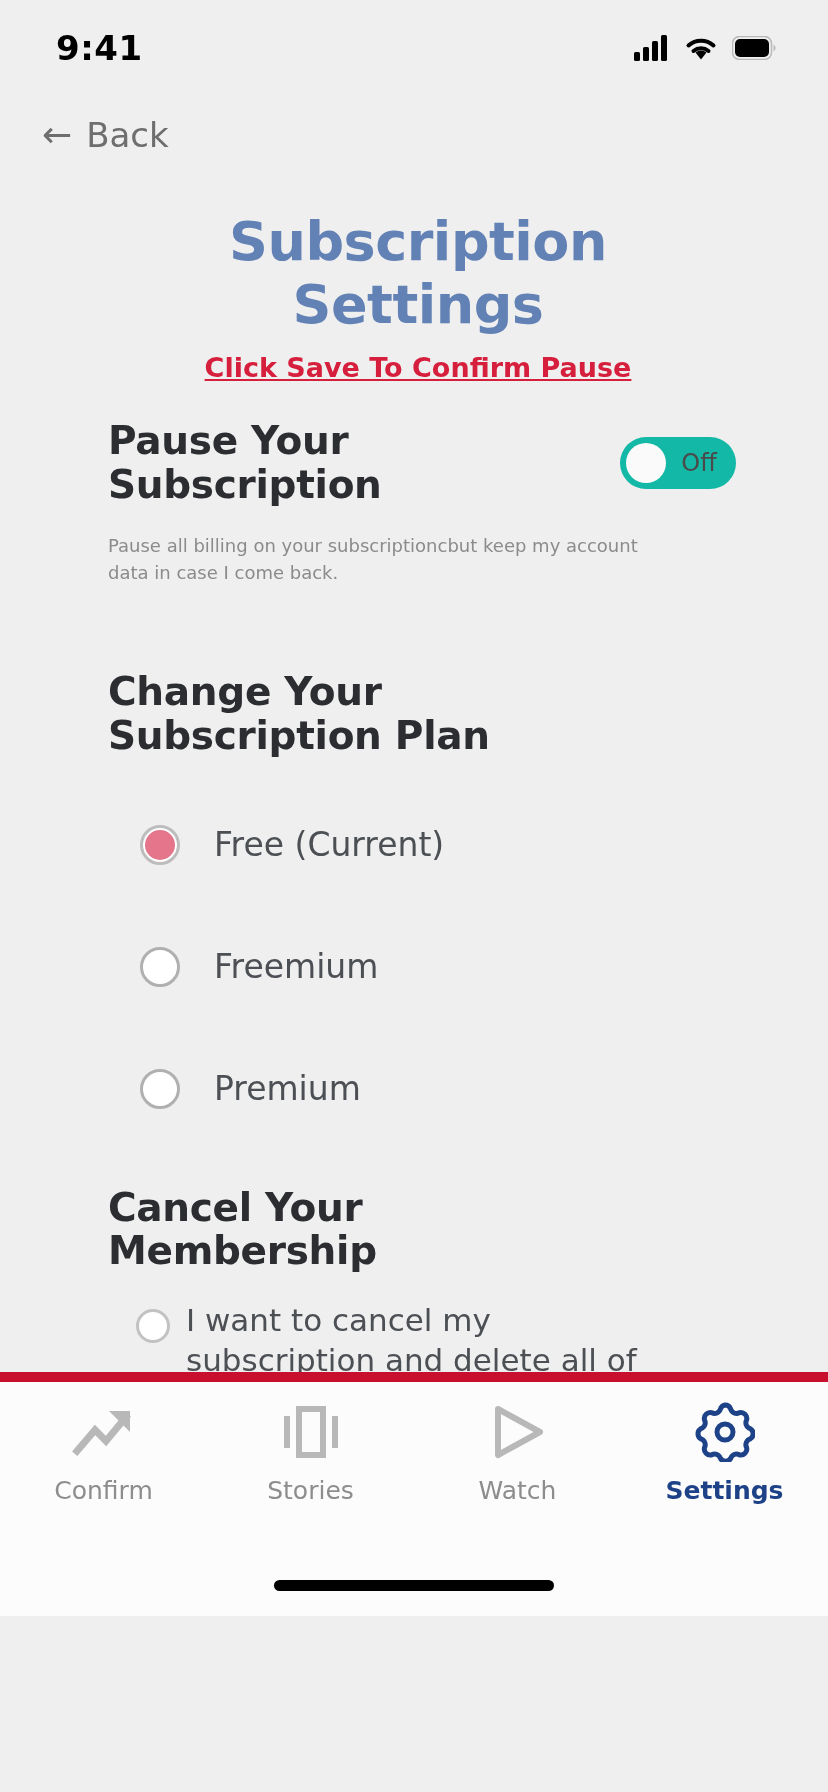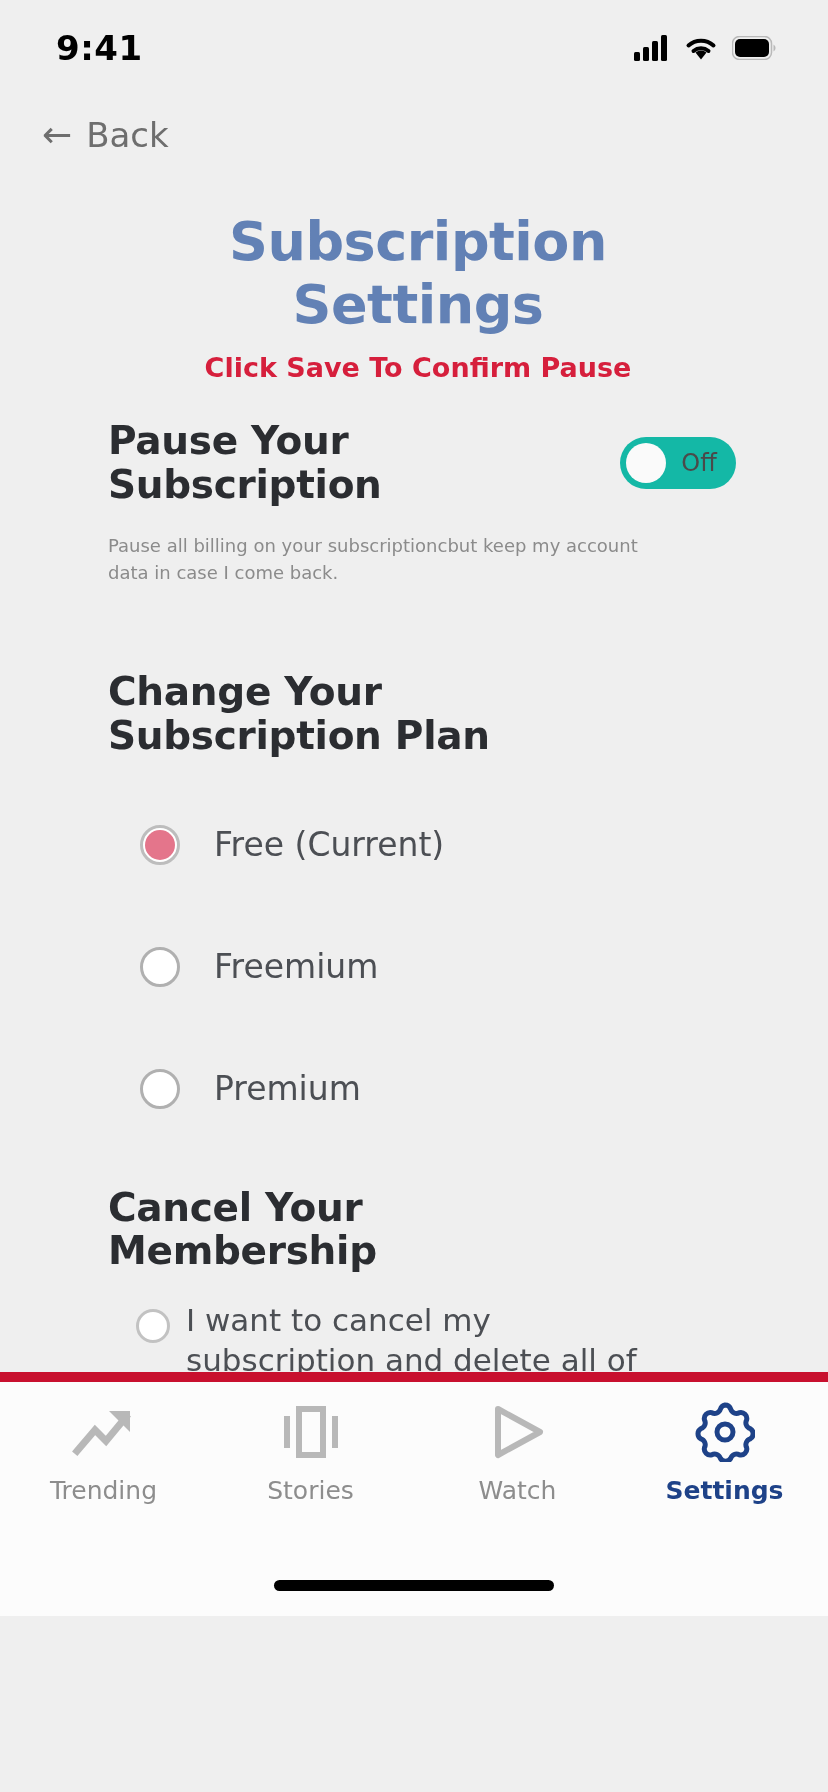--- a/index.html
+++ b/index.html
@@ -81,20 +81,21 @@
     text-align: center;
     margin-top: 36px;
     letter-spacing: -0.5px;
   }
   .page-subtitle {
     font-size: 27px;
     font-weight: bold;
     color: #d61f3c;
     text-align: center;
     margin-top: 16px;
+    text-decoration: underline;
   }
 
   
   .pause-row {
     display: flex;
     align-items: center;
     justify-content: space-between;
     margin-top: 36px;
     margin-right: -8px;
   }
@@ -360,21 +361,21 @@
 
   <div class="tab-bar">
 
     <div class="tab">
       <div class="tab-icon">
         <svg width="64" height="54" viewBox="0 0 64 54">
           <path d="M5 46 L23 25 L34 36 L54 12" stroke="#b8b8b8" stroke-width="7" fill="none" stroke-linecap="square" stroke-linejoin="miter"></path>
           <path d="M37 6 L58 6 L58 27 Z" fill="#b8b8b8"></path>
         </svg>
       </div>
-      <div class="tab-label">Trending</div>
+      <div class="tab-label">Confirm</div>
     </div>
 
     <div class="tab">
       <div class="tab-icon">
         <svg width="62" height="54" viewBox="0 0 62 54">
           <rect x="19" y="4" width="24" height="46" fill="none" stroke="#b8b8b8" stroke-width="6"></rect>
           <rect x="4" y="11" width="6" height="32" fill="#b8b8b8"></rect>
           <rect x="52" y="11" width="6" height="32" fill="#b8b8b8"></rect>
         </svg>
       </div>

